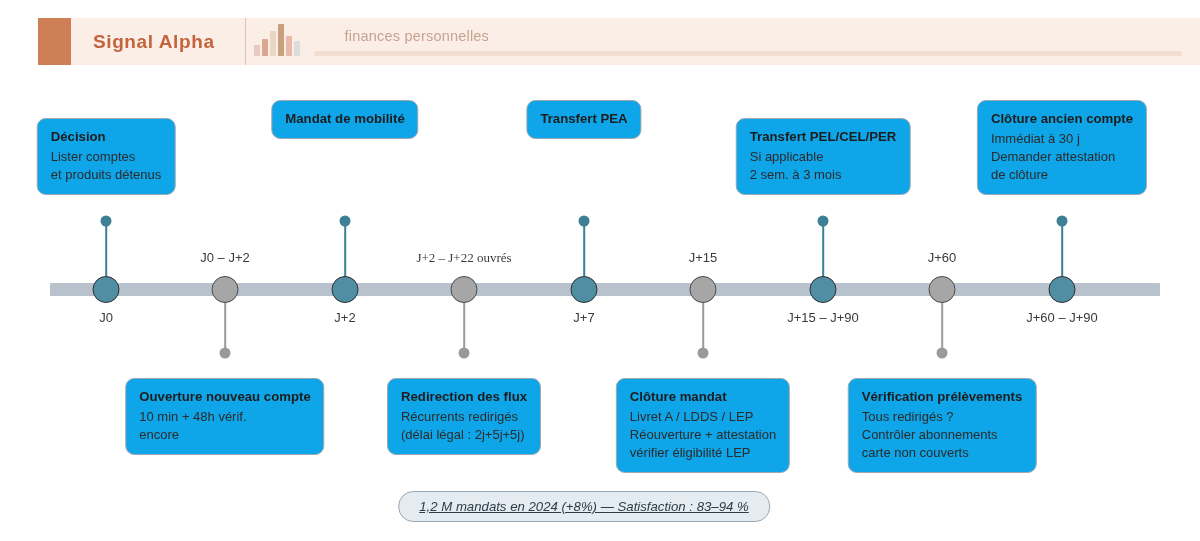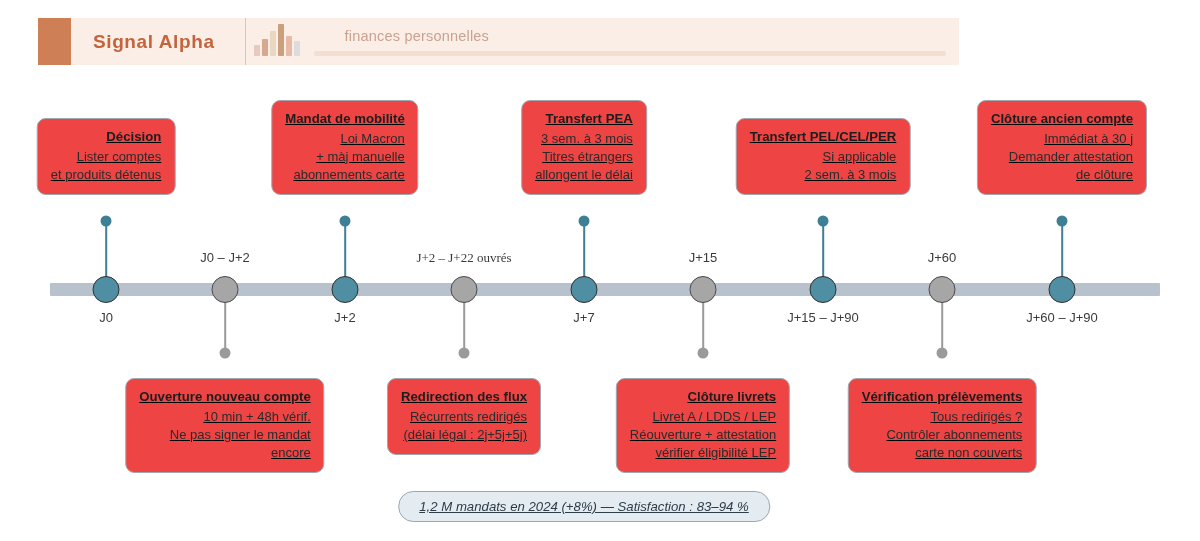--- a/index.html
+++ b/index.html
@@ -13,21 +13,21 @@
     position: relative;
     font-family: "Liberation Sans", sans-serif;
     overflow: hidden;
   }
 
   
   .header {
     position: absolute;
     left: 38px;
     top: 18px;
-    width: 921px;
+    width: 1162px;
     height: 47px;
     background: #fbeee7;
     display: flex;
     align-items: stretch;
   }
   .header-accent {
     width: 33px;
     background: #ce7f55;
     flex: 0 0 auto;
   }
@@ -125,28 +125,27 @@
     transform: translate(-50%, -50%);
     z-index: 3;
   }
   .dot.up   { background: #3d7f94; }
   .dot.down { background: #9a9a9a; }
 
   
   .card {
     position: absolute;
     box-sizing: border-box;
-    background: #ef4444;
+    background: #0ea5e9;
     border: 1.1px solid #9fa8b0;
     border-radius: 9px;
     padding: 9px 13px 10px;
-    text-align: right;
+    text-align: left;
     transform: translateX(-50%);
     z-index: 5;
-    text-decoration: underline;
   }
   .card .card-title {
     font-size: 13.2px;
     font-weight: bold;
     color: #1d1d1d;
     line-height: 1.35;
     white-space: nowrap;
   }
   .card .card-line {
     font-size: 13px;
@@ -222,65 +221,54 @@
       </div>
     </div>
     <div class="stem down" style="left: 225px; top: 289px; height: 64px;"></div>
     <div class="dot down" style="left: 225px; top: 353px;"></div>
     <div class="node gray" style="left: 225px;"></div>
     <div class="tick-label above" style="left: 225px;">J0 – J+2</div>
     <div class="card" style="left: 225px; top: 378px;">
       <div class="card-title">Ouverture nouveau compte</div>
       <div class="card-body">
         <div class="card-line">10 min + 48h vérif.</div>
-        <div class="card-line">Ne pas signer le mandat</div>
         <div class="card-line">encore</div>
       </div>
     </div>
     <div class="stem up" style="left: 345px; top: 221px; height: 68px;"></div>
     <div class="dot up" style="left: 345px; top: 221px;"></div>
     <div class="node teal" style="left: 345px;"></div>
     <div class="tick-label below" style="left: 345px;">J+2</div>
     <div class="card" style="left: 345px; top: 100px;">
       <div class="card-title">Mandat de mobilité</div>
-      <div class="card-body">
-        <div class="card-line">Loi Macron</div>
-        <div class="card-line">+ màj manuelle</div>
-        <div class="card-line">abonnements carte</div>
-      </div>
     </div>
     <div class="stem down" style="left: 464px; top: 289px; height: 64px;"></div>
     <div class="dot down" style="left: 464px; top: 353px;"></div>
     <div class="node gray" style="left: 464px;"></div>
     <div class="tick-label above" style="left: 464px; font-family: Liberation Serif, serif;">J+2 – J+22 ouvrés</div>
     <div class="card" style="left: 464px; top: 378px;">
       <div class="card-title">Redirection des flux</div>
       <div class="card-body">
         <div class="card-line">Récurrents redirigés</div>
         <div class="card-line">(délai légal : 2j+5j+5j)</div>
       </div>
     </div>
     <div class="stem up" style="left: 584px; top: 221px; height: 68px;"></div>
     <div class="dot up" style="left: 584px; top: 221px;"></div>
     <div class="node teal" style="left: 584px;"></div>
     <div class="tick-label below" style="left: 584px;">J+7</div>
     <div class="card" style="left: 584px; top: 100px;">
       <div class="card-title">Transfert PEA</div>
-      <div class="card-body">
-        <div class="card-line">3 sem. à 3 mois</div>
-        <div class="card-line">Titres étrangers</div>
-        <div class="card-line">allongent le délai</div>
-      </div>
     </div>
     <div class="stem down" style="left: 703px; top: 289px; height: 64px;"></div>
     <div class="dot down" style="left: 703px; top: 353px;"></div>
     <div class="node gray" style="left: 703px;"></div>
     <div class="tick-label above" style="left: 703px;">J+15</div>
     <div class="card" style="left: 703px; top: 378px;">
-      <div class="card-title">Clôture livrets</div>
+      <div class="card-title">Clôture mandat</div>
       <div class="card-body">
         <div class="card-line">Livret A / LDDS / LEP</div>
         <div class="card-line">Réouverture + attestation</div>
         <div class="card-line">vérifier éligibilité LEP</div>
       </div>
     </div>
     <div class="stem up" style="left: 823px; top: 221px; height: 68px;"></div>
     <div class="dot up" style="left: 823px; top: 221px;"></div>
     <div class="node teal" style="left: 823px;"></div>
     <div class="tick-label below" style="left: 823px;">J+15 – J+90</div>

